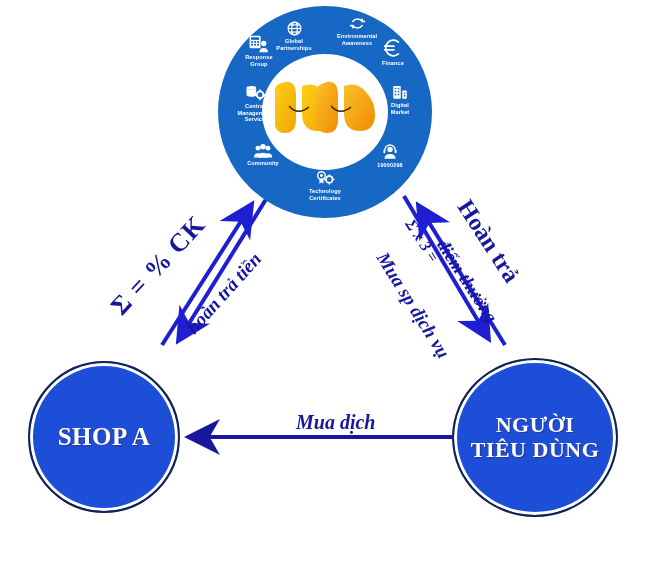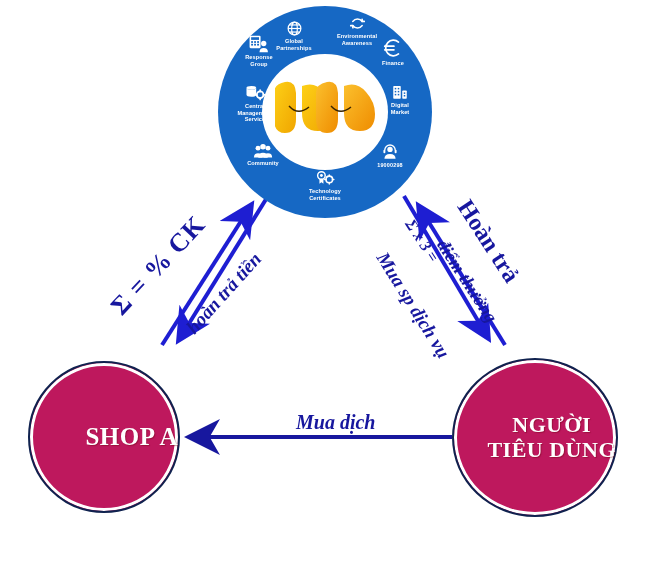--- a/index.html
+++ b/index.html
@@ -13,23 +13,23 @@
              width:126px;height:116px;border-radius:50%;background:#ffffff;}
   .hubItem{position:absolute;width:70px;text-align:center;color:#ffffff;
            font-size:5.6px;font-weight:bold;line-height:6.6px;letter-spacing:.1px;}
   .hubItem .ic{display:block;margin:0 auto 1px auto;line-height:1;}
   .hubItem .lbl{display:block;white-space:pre-line;}
   .hubNum{font-size:5.4px;font-weight:bold;letter-spacing:.2px;}
 
   svg.icn{display:block;margin:0 auto;}
 
   
-  .node{position:absolute;border-radius:50%;background:#be185d;
+  .node{position:absolute;border-radius:50%;background:#1d4ed8;
         border:2px solid #10224f;box-shadow:0 0 0 3px #ffffff inset;
-        display:flex;align-items:center;justify-content:flex-end;}
+        display:flex;align-items:center;justify-content:center;}
   .node .ntext{color:#ffffff;font-family:"Liberation Serif",serif;font-weight:bold;
         text-align:center;line-height:1.12;letter-spacing:.5px;
         text-shadow:1px 1px 1px rgba(90,0,0,.35);}
   #node-shop{left:28px;top:361px;width:148px;height:148px;}
   #node-shop .ntext{font-size:25px;}
   #node-consumer{left:452px;top:358px;width:162px;height:155px;}
   #node-consumer .ntext{font-size:22px;}
 
   
   .alabel{position:absolute;color:#17179e;font-family:"Liberation Serif",serif;

